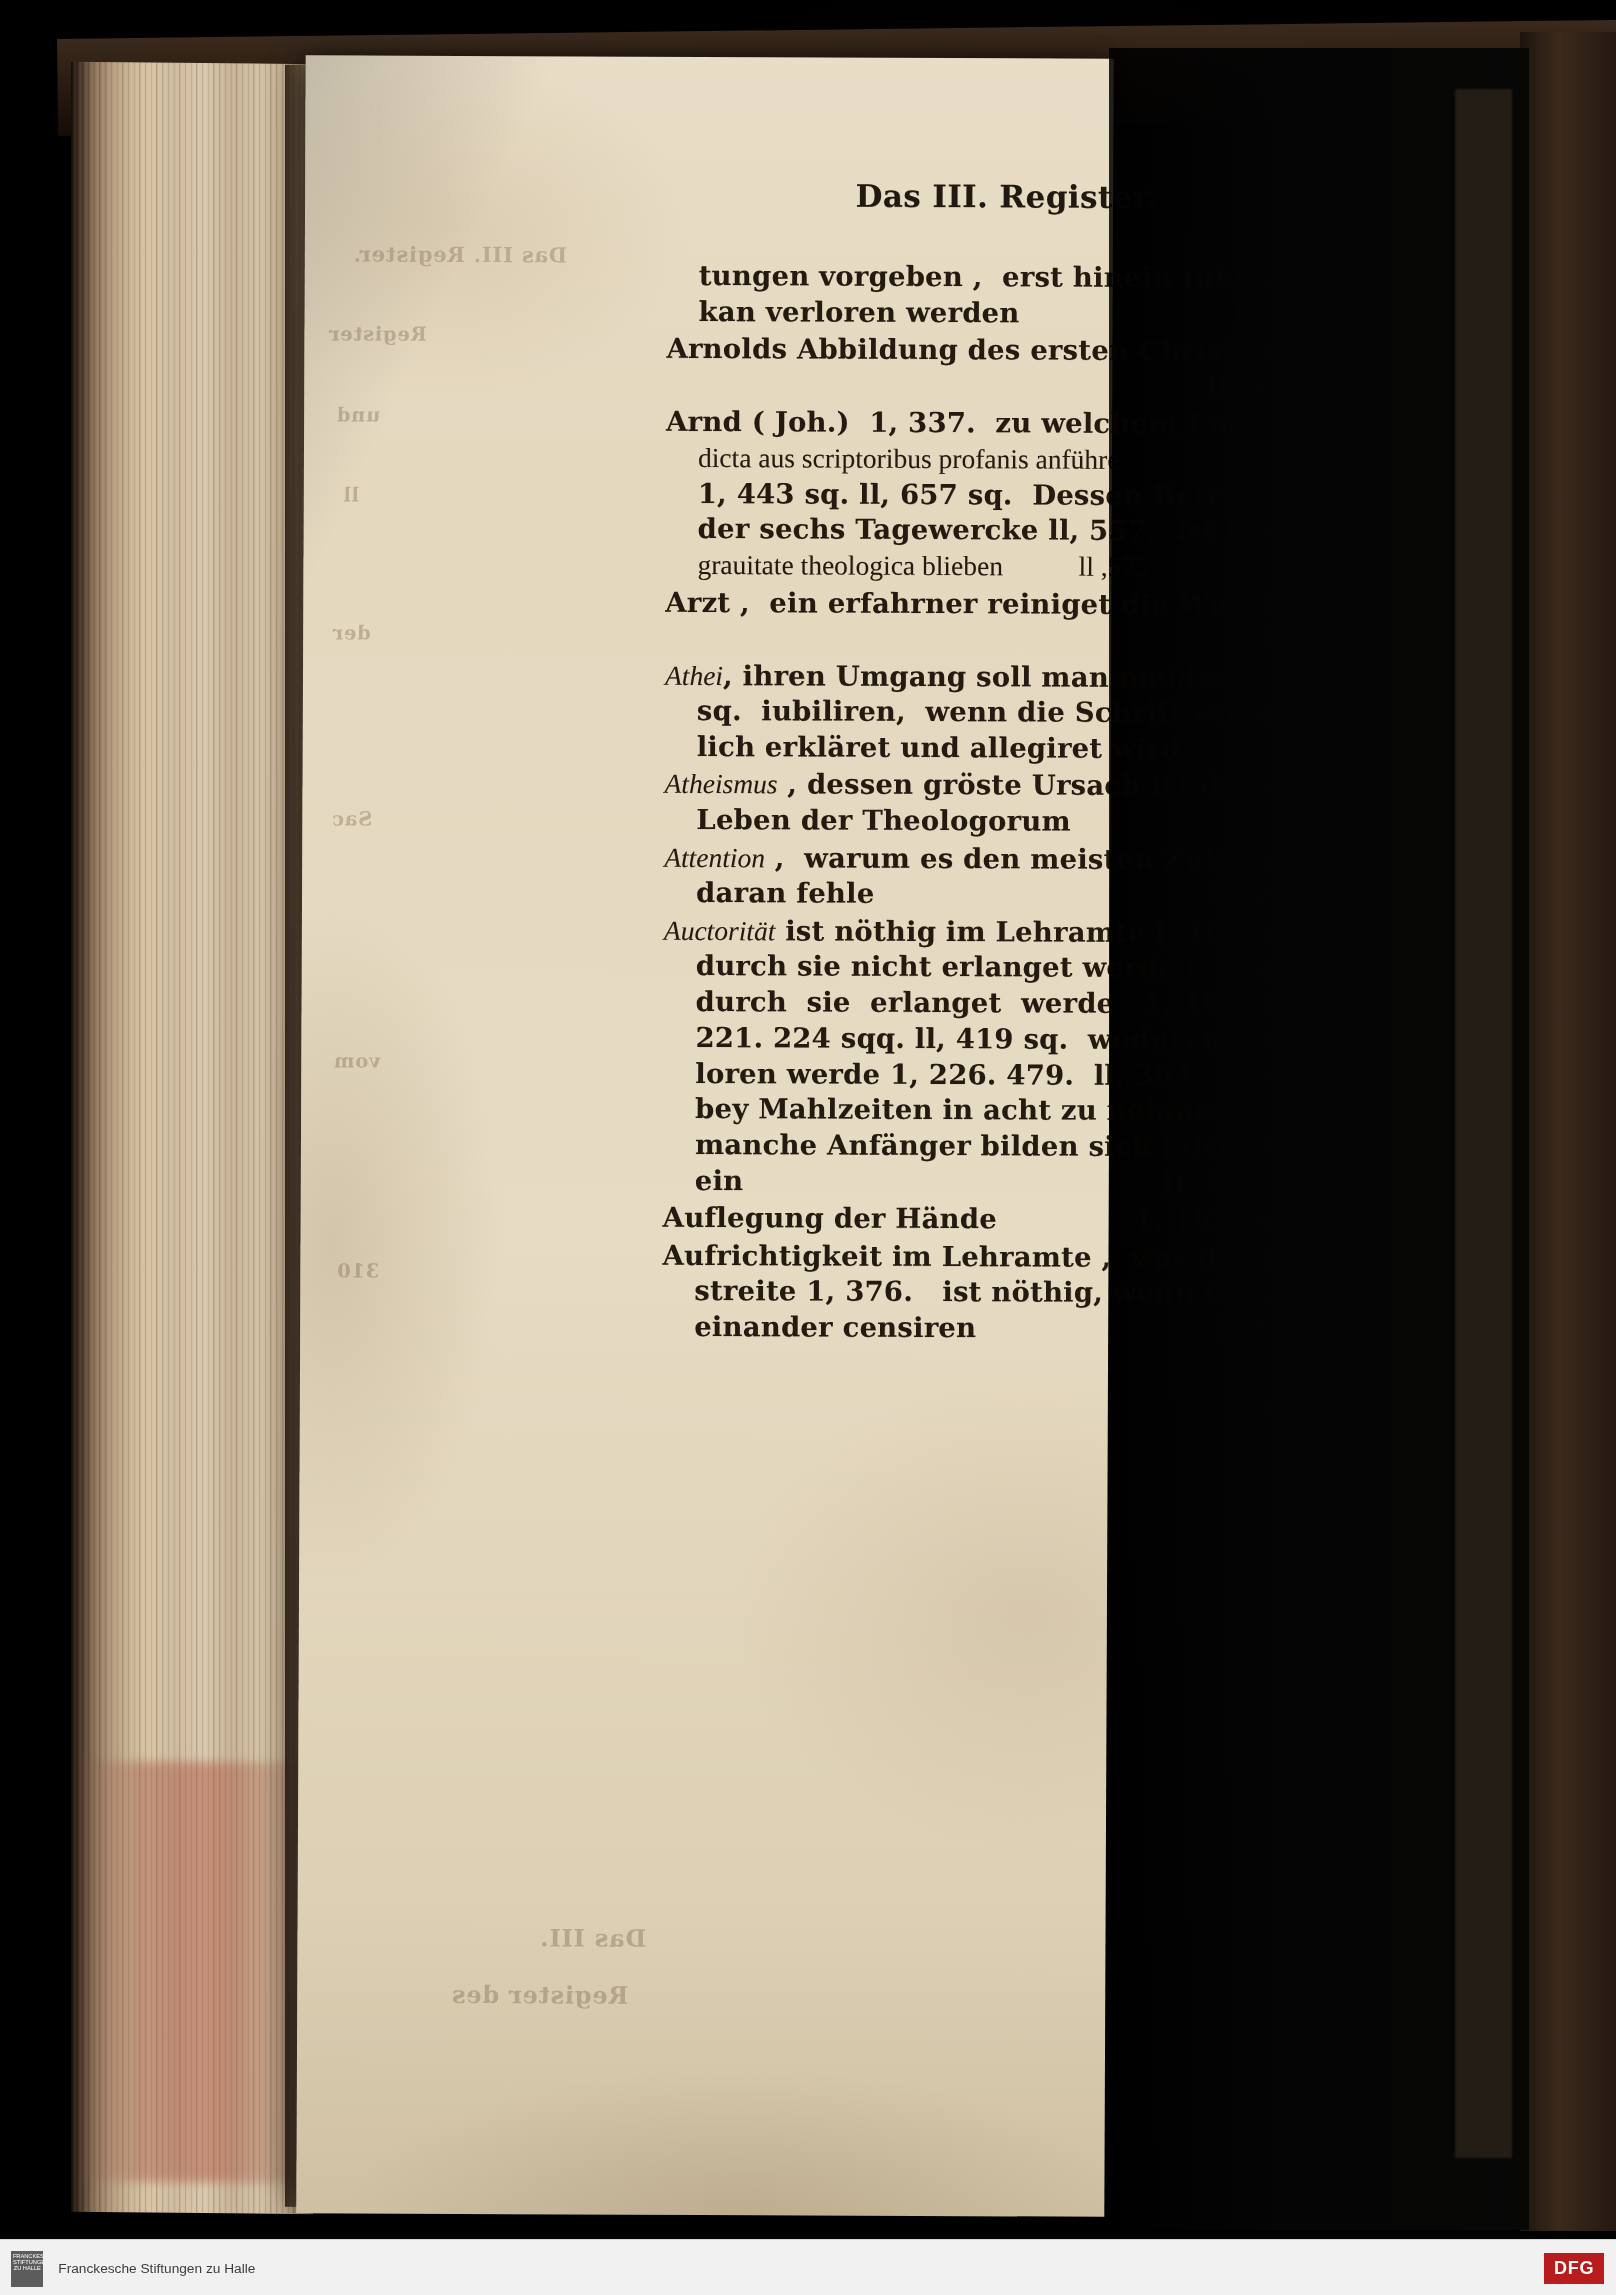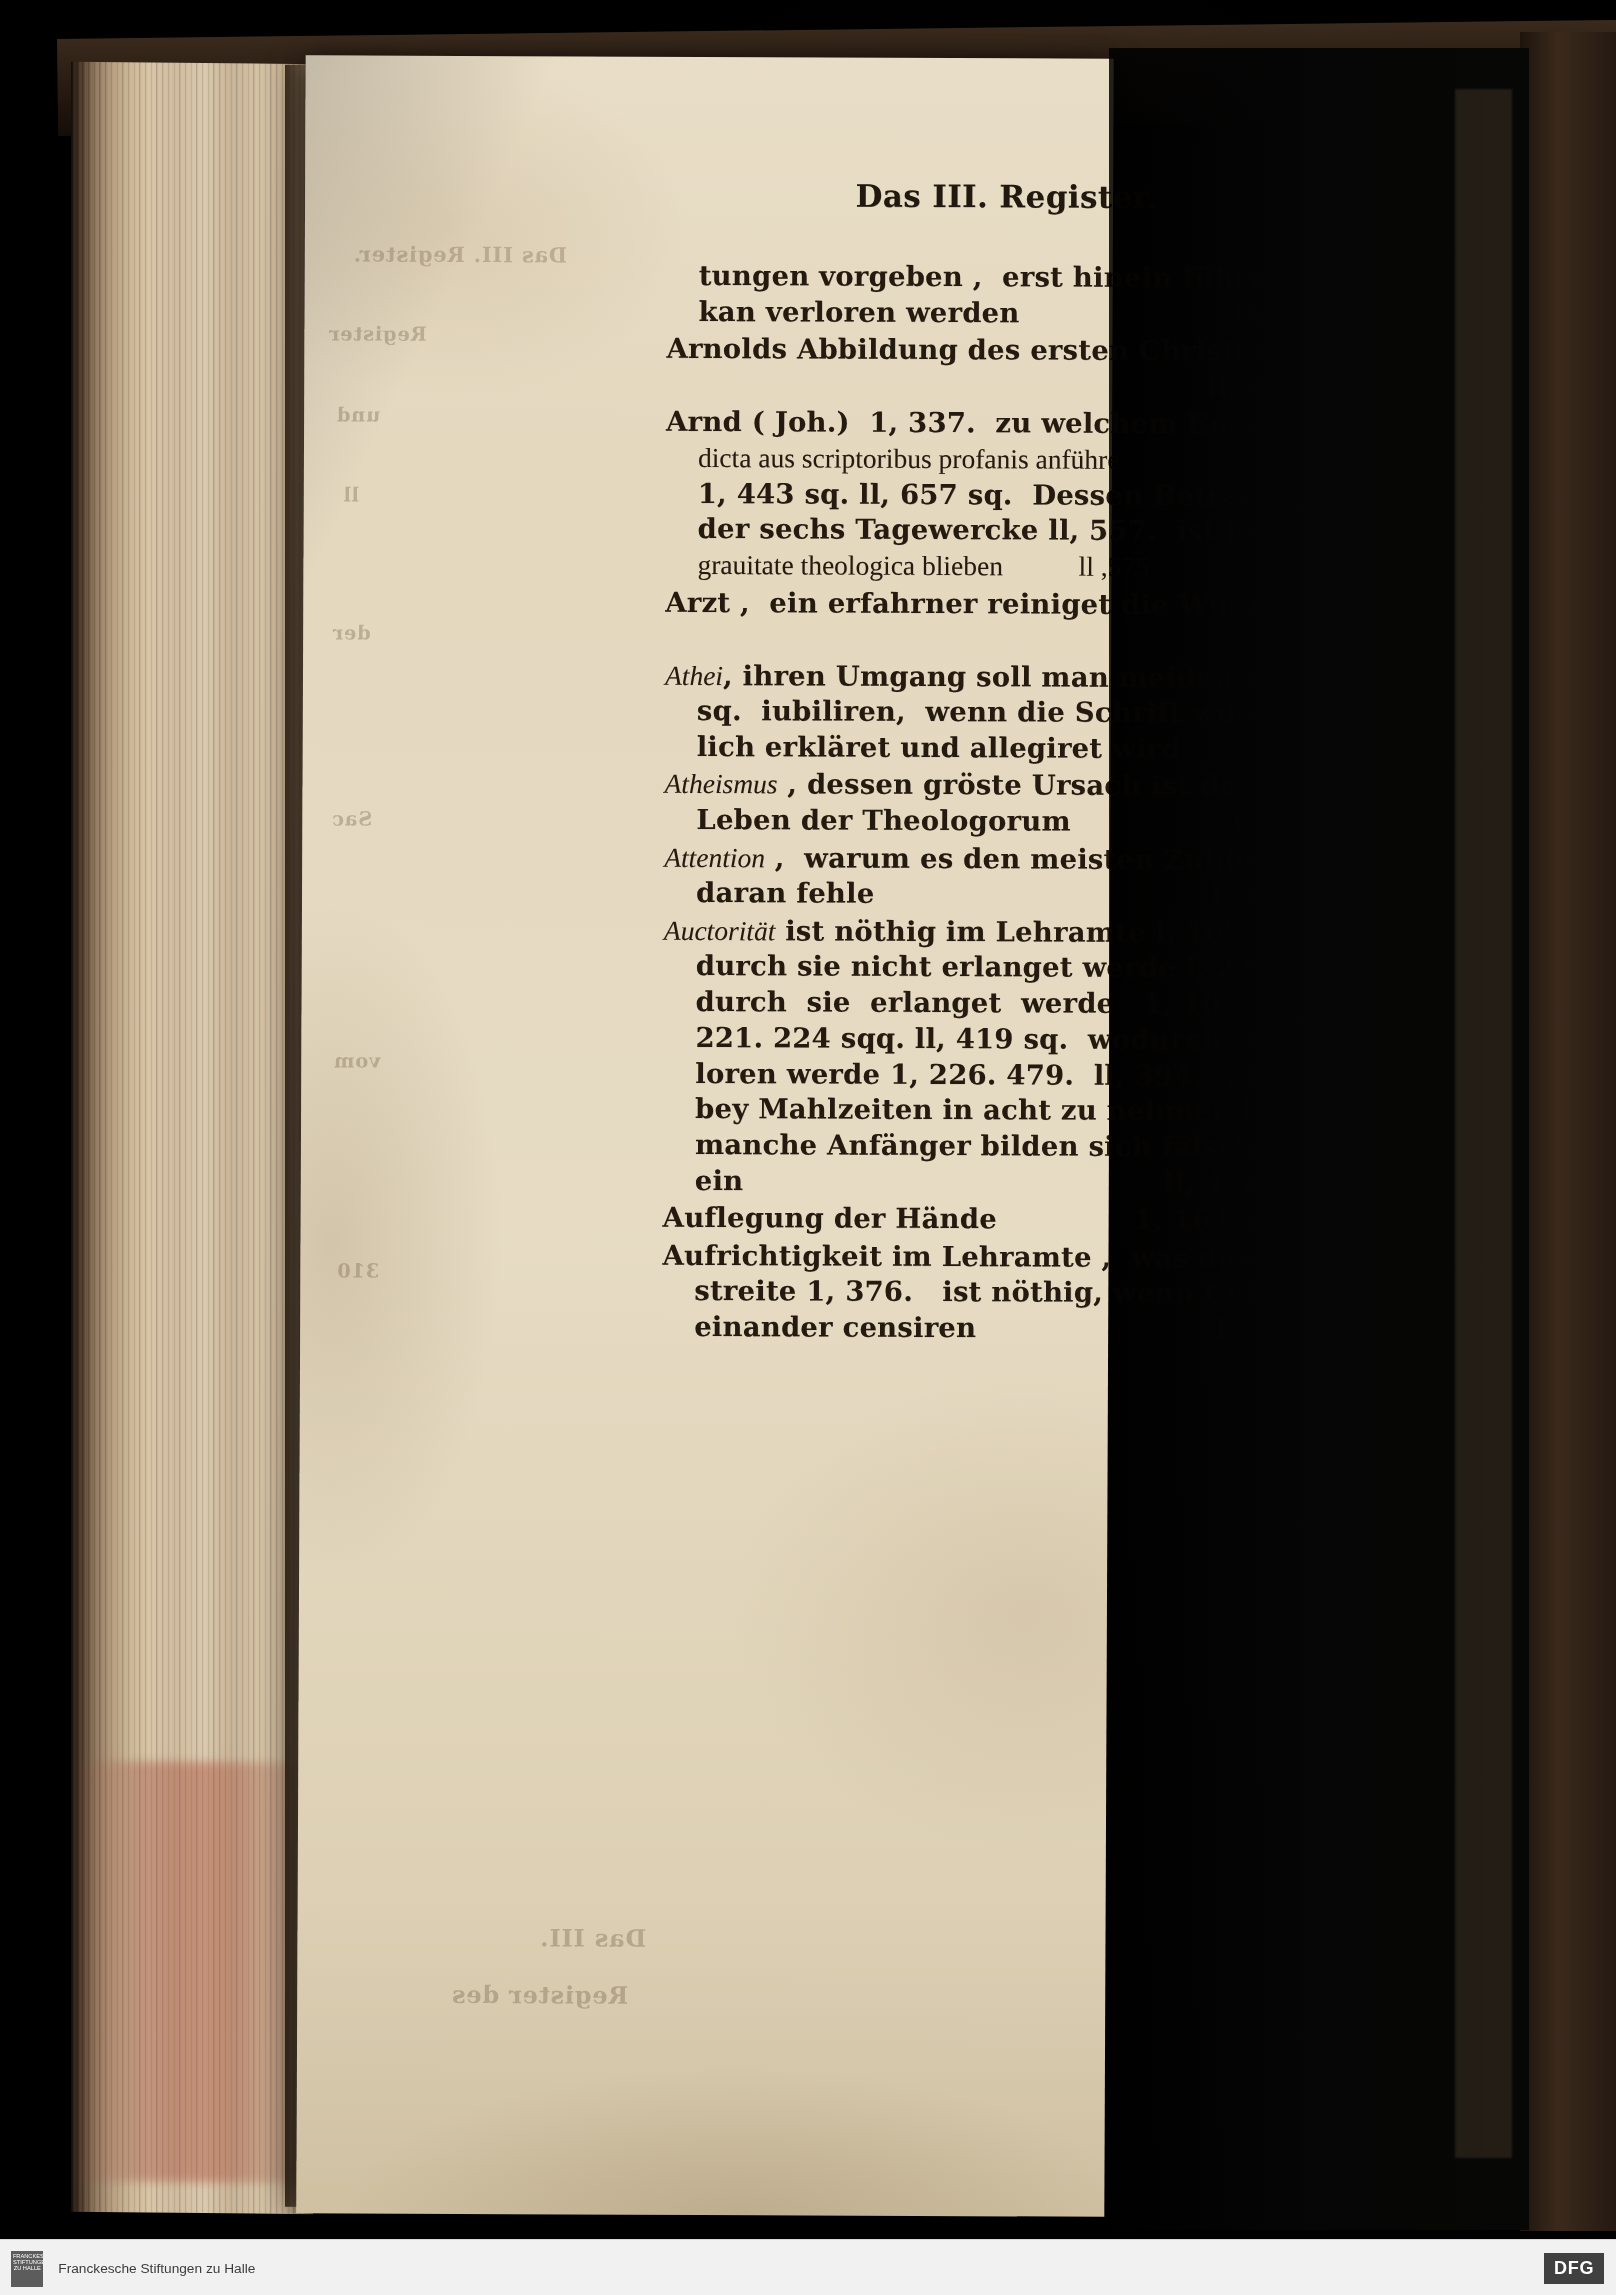--- a/index.html
+++ b/index.html
@@ -215,21 +215,21 @@
     box-sizing: border-box;
     overflow: hidden;
     font-family: "Liberation Sans", sans-serif;
   }
   #footer-label {
     font-size: 13.7px;
     color: #3c3c3c;
   }
   #dfg-badge {
     margin-right: 13px;
-    background: #404040;
+    background: #b91c1c;
     color: #fff;
     font-weight: 700;
     font-size: 18px;
     letter-spacing: 0.8px;
     padding: 4.8px 9.7px 5.7px;
     font-family: "Liberation Sans", sans-serif;
   }
 </style>
 </head>
 <body>

